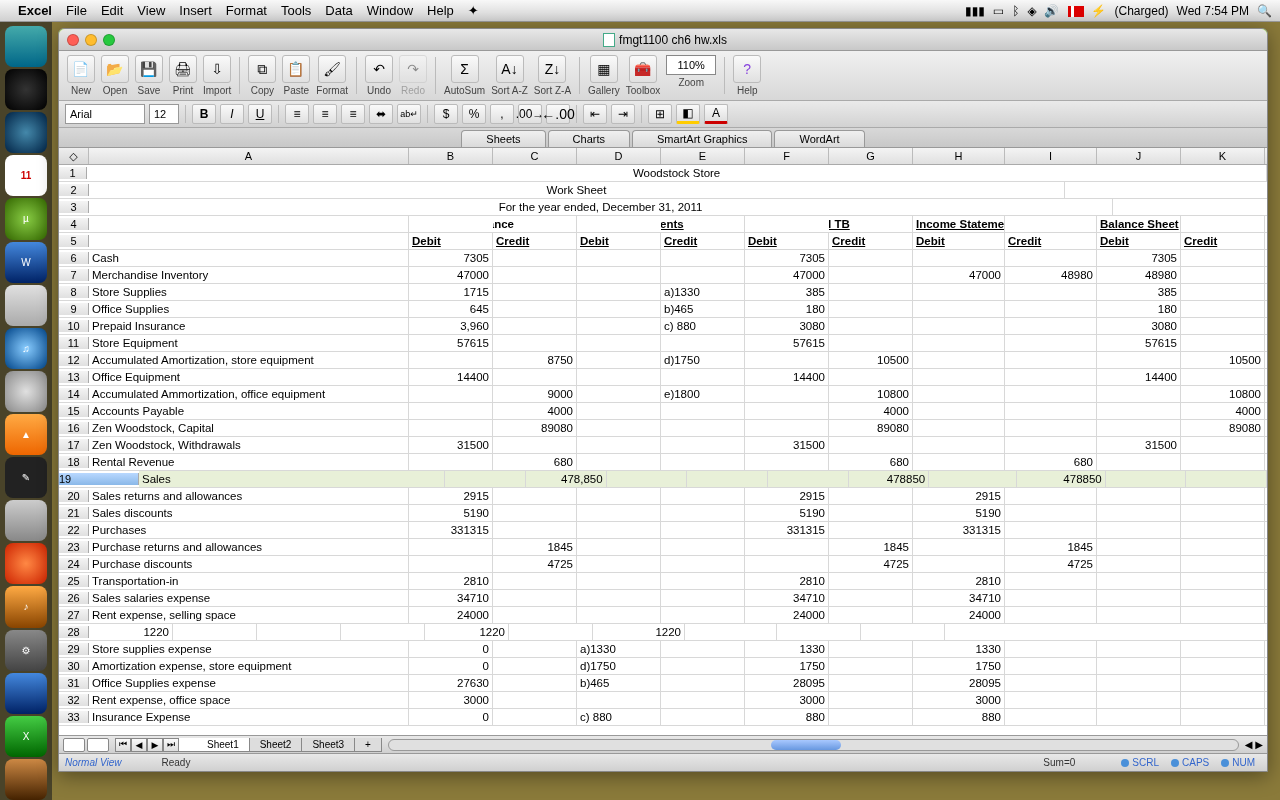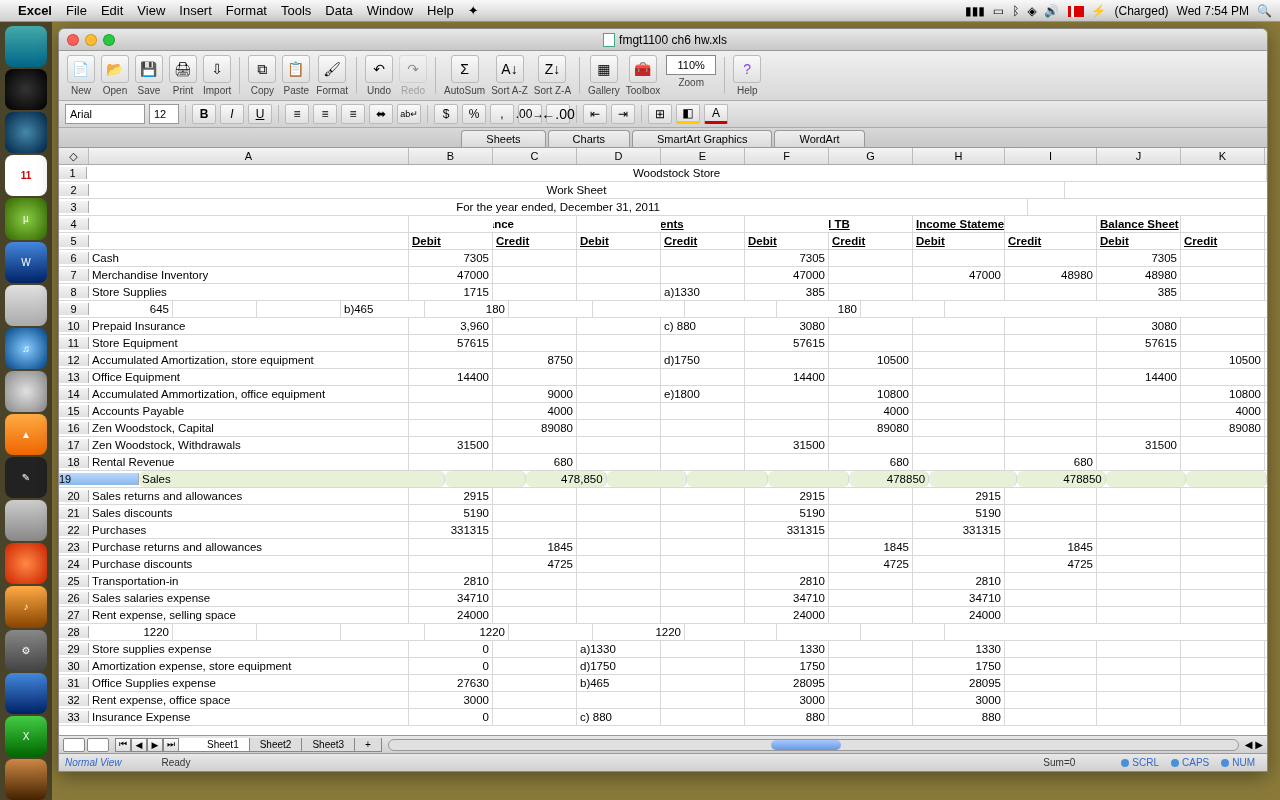--- a/index.html
+++ b/index.html
@@ -56,21 +56,21 @@
 .grid-body { flex: 1; overflow: auto; position: relative;}
 .grid-row { display: flex; border-bottom: 1px solid #d8d8d8; font-size: 11.5px; height: 17px; align-items: center;}
 .row-h { width: 30px; background: linear-gradient(#f4f4f4,#e0e0e0); border-right: 1px solid #aaa; text-align: center; font-size: 11px; }
 .row-h.sel { background: linear-gradient(#b8d8ff,#8ab8e8);}
 .cell { border-right: 1px solid #d8d8d8; padding: 0 3px; overflow: hidden; white-space: nowrap; height: 100%; display: flex; align-items: center; }
 .cell.r { justify-content: flex-end; }
 .cell.c { justify-content: center; }
 .cell.l { justify-content: flex-start; }
 .cell.b { font-weight: bold; }
 .cell.u { text-decoration: underline; }
-.cell.sel { background: #e8f0d8; border-radius: 6px; }
+.cell.sel { background: #e8f0d8; }
 .wA{width:320px;} .wB{width:84px;} .wC{width:84px;} .wD{width:84px;} .wE{width:84px;} .wF{width:84px;} .wG{width:84px;} .wH{width:92px;} .wI{width:92px;} .wJ{width:84px;} .wK{width:84px;}
 
 
 .sheet-tabs { height: 18px; background: linear-gradient(#e8e8e8,#d0d0d0); border-top: 1px solid #999; display: flex; align-items: center; font-size: 10px; padding: 0 4px;}
 .view-btns { display:flex; gap:2px; margin-right:6px;}
 .view-btn { width:22px; height:14px; border:1px solid #888; background:#fff; border-radius:2px;}
 .nav-btns { display:flex;}
 .nav-btn { width:16px; height:14px; border:1px solid #888; background:linear-gradient(#fafafa,#ddd); display:flex; align-items:center; justify-content:center; font-size:9px;}
 .tab { padding: 1px 10px; background: #fff; border: 1px solid #888; border-top: none; margin-left: -1px;}
 .tab.active { background: #fff; font-weight: normal; padding-left: 28px;}
@@ -286,21 +286,21 @@
     <div class="grid-row">
           <div class="row-h">1</div>
           <div class="cell c" style="width:1260px">Woodstock Store</div>
         </div>
         <div class="grid-row">
           <div class="row-h">2</div>
           <div class="cell c" style="width:976px">Work Sheet</div>
         </div>
         <div class="grid-row">
           <div class="row-h">3</div>
-          <div class="cell c" style="width:939px">For the year ended, December 31, 2011</div>
+          <div class="cell c" style="width:1024px">For the year ended, December 31, 2011</div>
         </div>
         <div class="grid-row">
           <div class="row-h">4</div>
           <div class="cell wA"></div>
           <div class="cell wB c b u" style="border-right:none"></div>
           <div class="cell wC l b u" style="border-left:none;position:relative">
             <span style="position:absolute;left:-50px">Trial Balance</span>
           </div>
           <div class="cell wD c b u" style="border-right:none"></div>
           <div class="cell wE l b u">
@@ -366,20 +366,21 @@
           <div class="cell wE l">a)1330</div>
           <div class="cell wF r">385</div>
           <div class="cell wG r"></div>
           <div class="cell wH r"></div>
           <div class="cell wI r"></div>
           <div class="cell wJ r">385</div>
           <div class="cell wK r"></div>
         </div>
         <div class="grid-row">
           <div class="row-h">9</div>
+          <div class="cell wA l">Office Supplies</div>
           <div class="cell wB r">645</div>
           <div class="cell wC r"></div>
           <div class="cell wD l"></div>
           <div class="cell wE l">b)465</div>
           <div class="cell wF r">180</div>
           <div class="cell wG r"></div>
           <div class="cell wH r"></div>
           <div class="cell wI r"></div>
           <div class="cell wJ r">180</div>
           <div class="cell wK r"></div>

